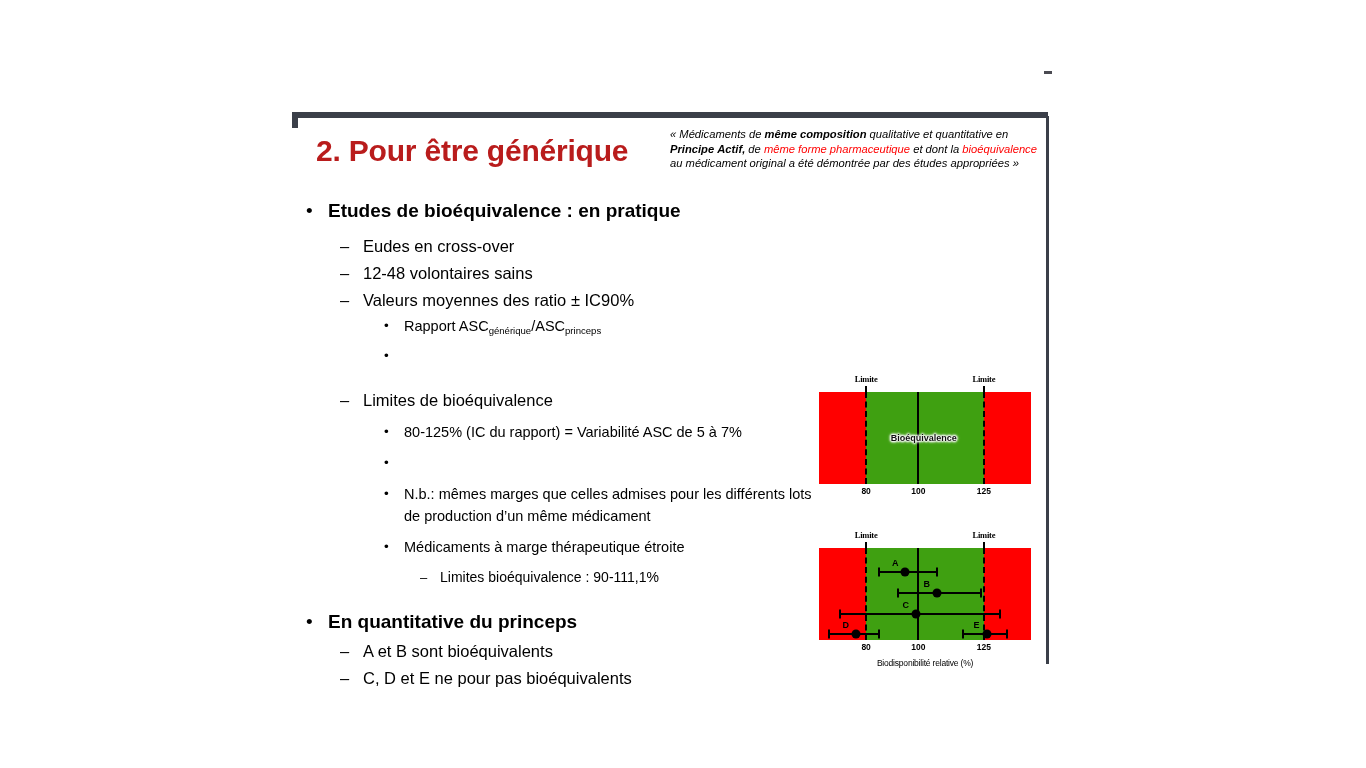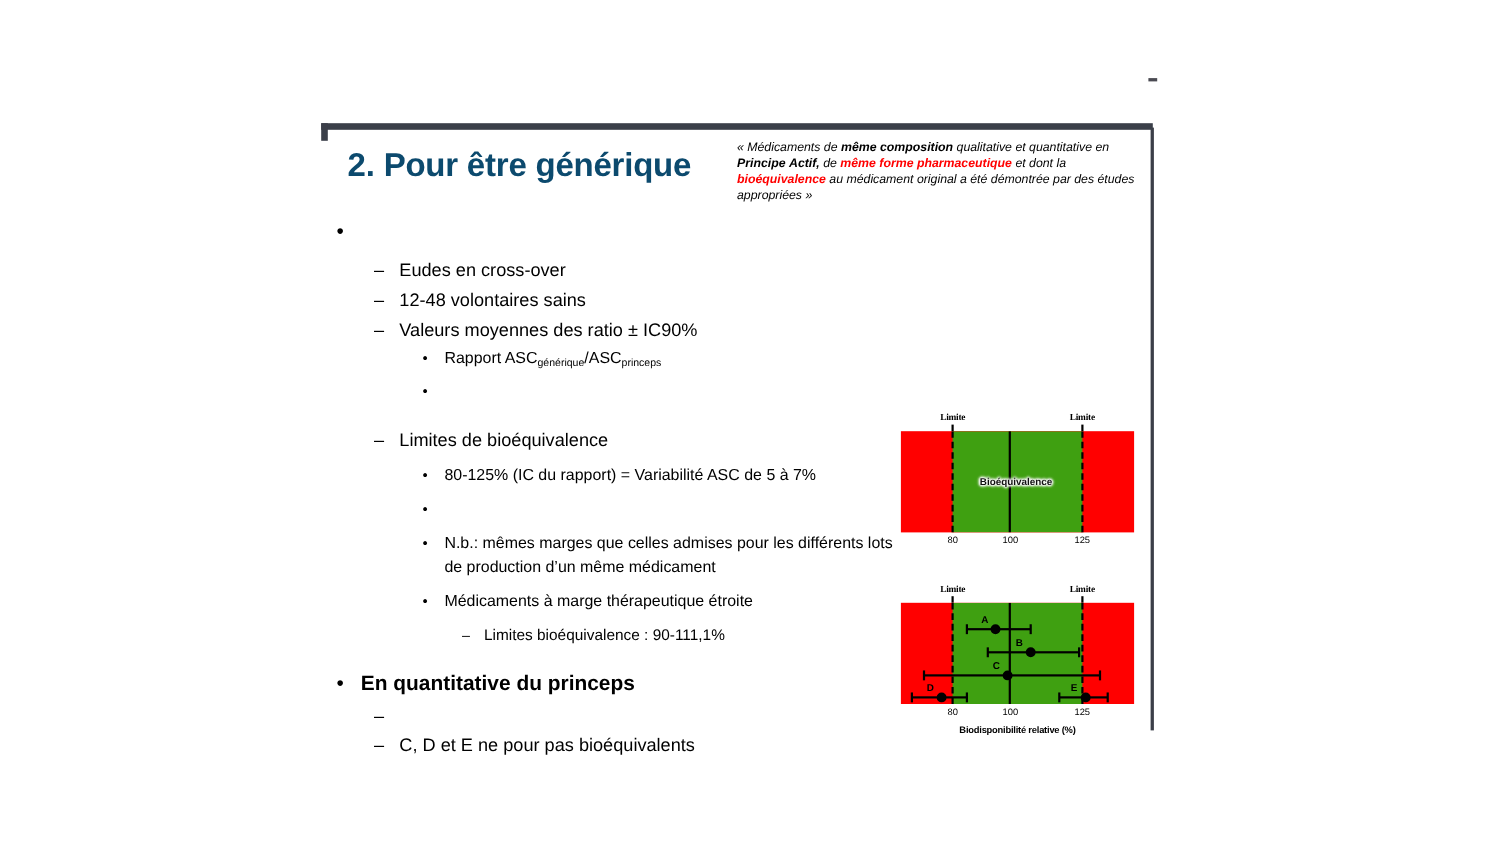--- a/index.html
+++ b/index.html
@@ -57,21 +57,21 @@
     background: #4a4a52;
   }
 
   
   #title {
     position: absolute;
     left: 24px;
     top: 22px;
     font-size: 30px;
     font-weight: bold;
-    color: #0c4a6e;
+    color: #b91c1c;
     letter-spacing: -0.2px;
     white-space: nowrap;
   }
   #citation {
     position: absolute;
     left: 378px;
     top: 13px;
     width: 378px;
   }
   #citation .cit-head {
@@ -82,21 +82,21 @@
   }
   #citation .cit-head b { font-weight: bold; }
   #citation .cit-body {
     font-size: 11.2px;
     font-style: italic;
     color: #000000;
     line-height: 14.5px;
     margin-top: 2px;
   }
   #citation .cit-body b { font-weight: bold; font-style: italic; }
-  #citation .cit-body .red { color: #ff0000; font-weight: bold; font-style: italic; }
+  #citation .cit-body .red { color: #ff0000; font-weight: normal; font-style: italic; }
 
   
   #body { position: absolute; left: 0px; top: 86px; width: 540px; }
 
   .row { display: flex; align-items: flex-start; }
 
   
   .lvl1 {
     margin-left: 14px;
     margin-bottom: 4px;
@@ -260,29 +260,29 @@
     white-space: nowrap;
   }
 
   .dg-axis {
     position: relative;
     height: 15px;
   }
   .dg-axis span {
     position: absolute;
     font-size: 8.5px;
-    font-weight: normal;
+    font-weight: bold;
     color: #000;
     transform: translateX(-50%);
     white-space: nowrap;
   }
   .dg-xlabel {
     text-align: center;
     font-size: 8.5px;
-    font-weight: bold;
+    font-weight: normal;
     color: #000;
     margin-top: 3px;
     letter-spacing: -0.2px;
   }
 </style>
 </head>
 <body>
 
 <div>
 
@@ -297,20 +297,21 @@
     <div id="title">2. Pour être générique</div>
 
     <div id="citation">
       <div class="cit-body"><span>« Médicaments de </span><b>même composition</b><span> qualitative et quantitative en </span><b>Principe</b> <b>Actif,</b><span> de </span><span class="red">même forme pharmaceutique</span><span> et dont la </span><span class="red">bioéquivalence</span><span> au</span> <span>médicament original a été démontrée par des études appropriées »</span></div>
     </div>
 
     <div id="body">
 
       <div class="row lvl1">
         <div class="mk">•</div>
+        <div class="tx">Etudes de bioéquivalence : en pratique</div>
       </div>
 
       <div class="gap-sm"></div>
 
       <div class="row lvl2">
         <div class="mk">–</div>
         <div class="tx">Eudes en cross-over</div>
       </div>
 
       <div class="row lvl2">
@@ -375,20 +376,21 @@
 
       <div class="gap-lg"></div>
 
       <div class="row lvl1">
         <div class="mk">•</div>
         <div class="tx">En quantitative du princeps</div>
       </div>
 
       <div class="row lvl2">
         <div class="mk">–</div>
+        <div class="tx">A et B sont bioéquivalents</div>
       </div>
 
       <div class="row lvl2">
         <div class="mk">–</div>
         <div class="tx">C, D et E ne pour pas bioéquivalents</div>
       </div>
 
     </div>
 
     <div class="diagram" id="diag1" style="left:527px; top:262px; width:212px;">

